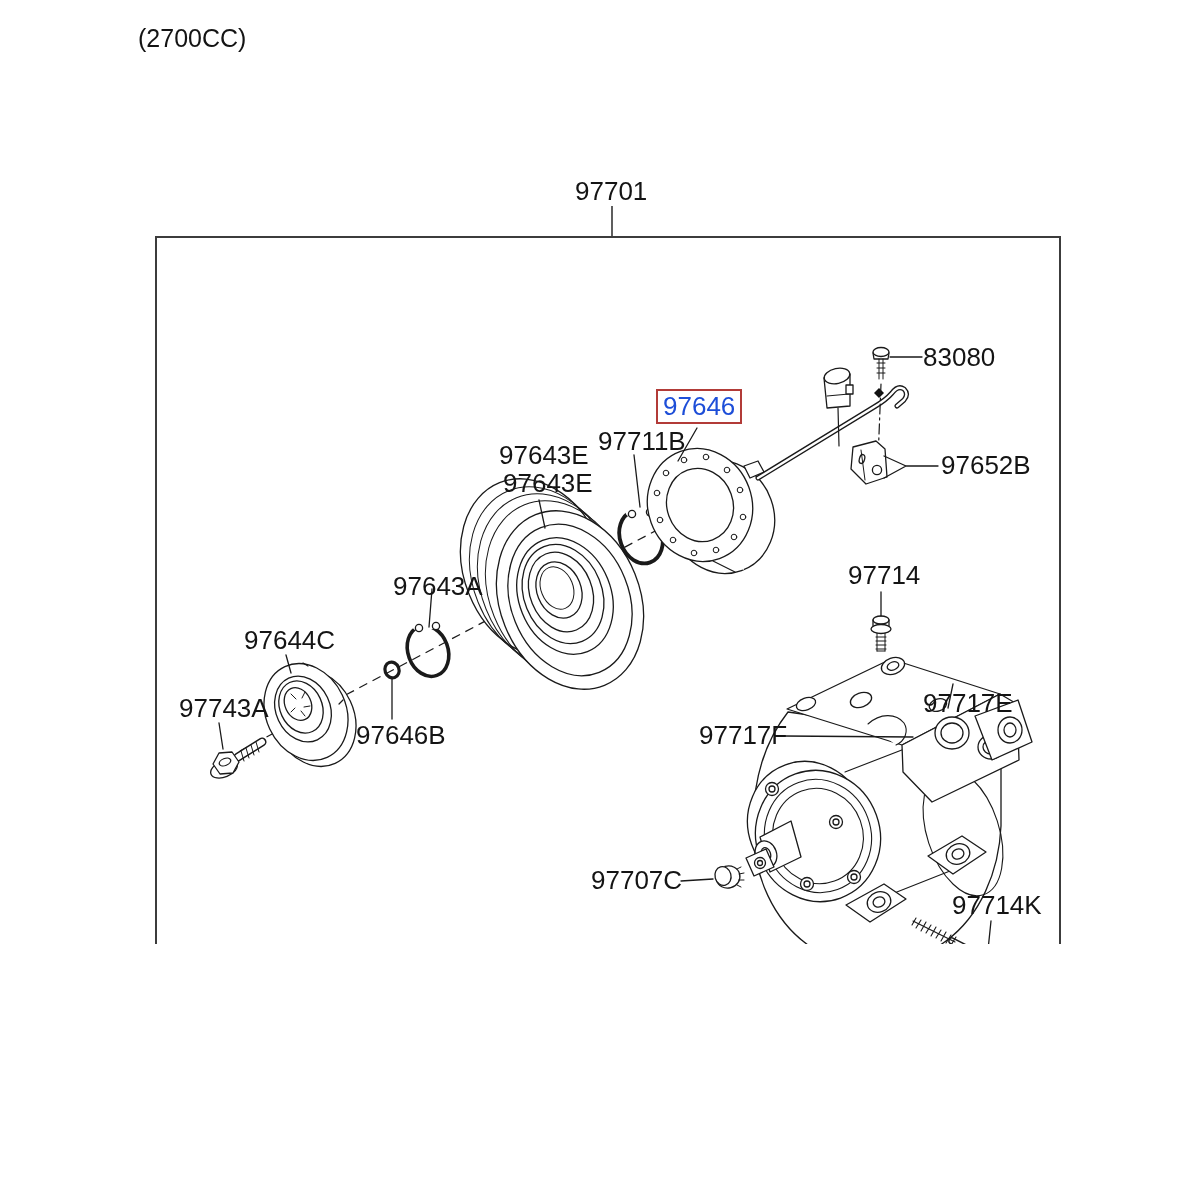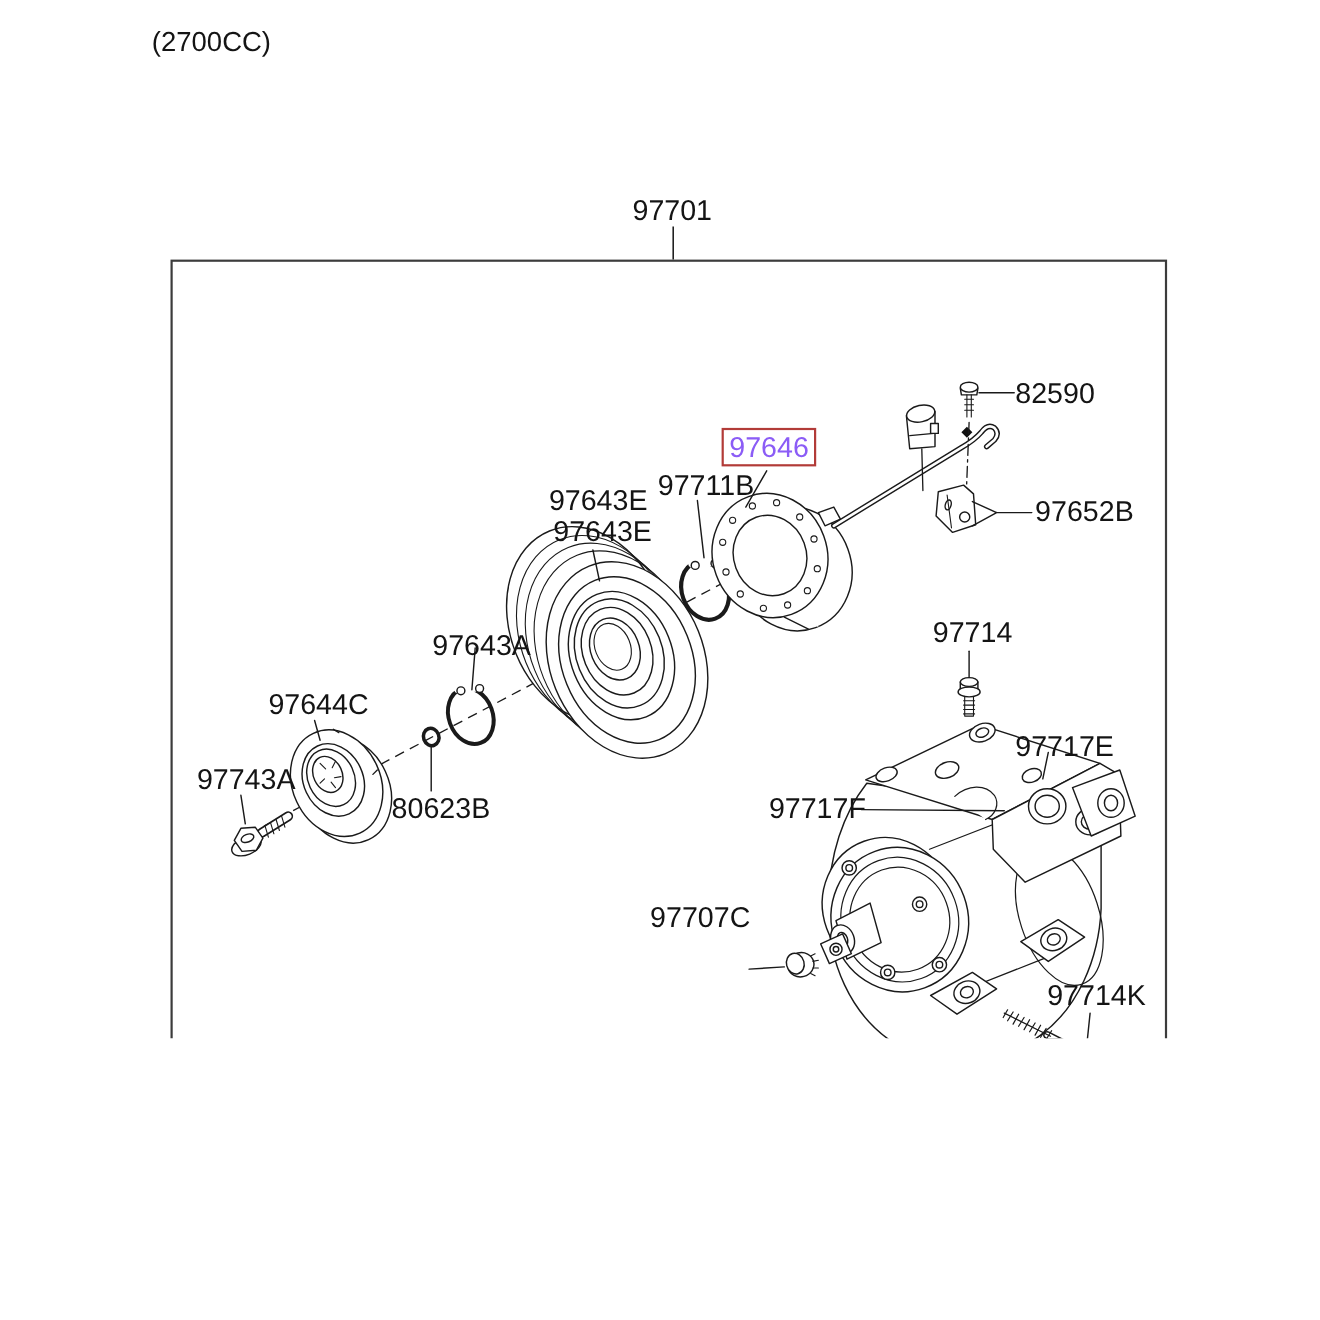--- a/index.html
+++ b/index.html
@@ -4,21 +4,21 @@
 <style>
   html,body{margin:0;padding:0;background:#fff;}
   .page{position:relative;width:1200px;height:944px;background:#fff;overflow:hidden;
         font-family:"Liberation Sans",sans-serif;color:#141414;}
   svg.art{position:absolute;left:0;top:0;width:1200px;height:1200px;}
   .lbl{position:absolute;font-size:26px;line-height:28px;color:#141414;white-space:nowrap;}
   .lbl.center{text-align:right;}
   .engine{position:absolute;left:138px;top:24px;font-size:25px;color:#141414;}
   .asm{position:absolute;left:575px;top:176px;width:76px;text-align:left;font-size:26px;}
   .hibox{position:absolute;left:656px;top:389px;border:2.5px solid #b23b38;
-         padding:1px 5px 2px 5px;font-size:26px;line-height:28px;color:#8b5cf6;background:transparent;}
+         padding:1px 5px 2px 5px;font-size:26px;line-height:28px;color:#1d4ed8;background:transparent;}
   .footer-text{position:absolute;left:483px;top:1108px;font-size:68px;line-height:1;
                letter-spacing:-1px;color:#0b0b0b;white-space:nowrap;}
   .footer-text .sp{display:inline-block;width:18px;}
 </style>
 </head>
 <body>
 
 <div class="page">
 
 <svg class="art" viewBox="0 0 1200 1200">
@@ -246,29 +246,29 @@
 </svg>
 
 <div class="engine">(2700CC)</div>
 
 <div class="asm">97701</div>
 
 <div class="hibox">
   <span>97646</span>
 </div>
 
-<div class="lbl" style="left:923px;top:343px">82590</div>
+<div class="lbl" style="left:923px;top:343px">83080</div>
 <div class="lbl" style="left:598px;top:427px">97711B</div>
 <div class="lbl center" style="left:499px;top:441px">97643E</div>
 <div class="lbl center" style="left:503px;top:469px">97643E</div>
 <div class="lbl" style="left:941px;top:451px">97652B</div>
 <div class="lbl" style="left:393px;top:572px">97643A</div>
 <div class="lbl" style="left:244px;top:626px">97644C</div>
 <div class="lbl" style="left:848px;top:561px">97714</div>
-<div class="lbl" style="left:923px;top:664px">97717E</div>
+<div class="lbl" style="left:923px;top:689px">97717E</div>
 <div class="lbl" style="left:179px;top:694px">97743A</div>
 <div class="lbl" style="left:699px;top:721px">97717F</div>
-<div class="lbl" style="left:356px;top:721px">80623B</div>
-<div class="lbl" style="left:591px;top:820px">97707C</div>
+<div class="lbl" style="left:356px;top:721px">97646B</div>
+<div class="lbl" style="left:591px;top:866px">97707C</div>
 <div class="lbl" style="left:952px;top:891px">97714K</div>
 
 
 </div>
 
 </body></html>

